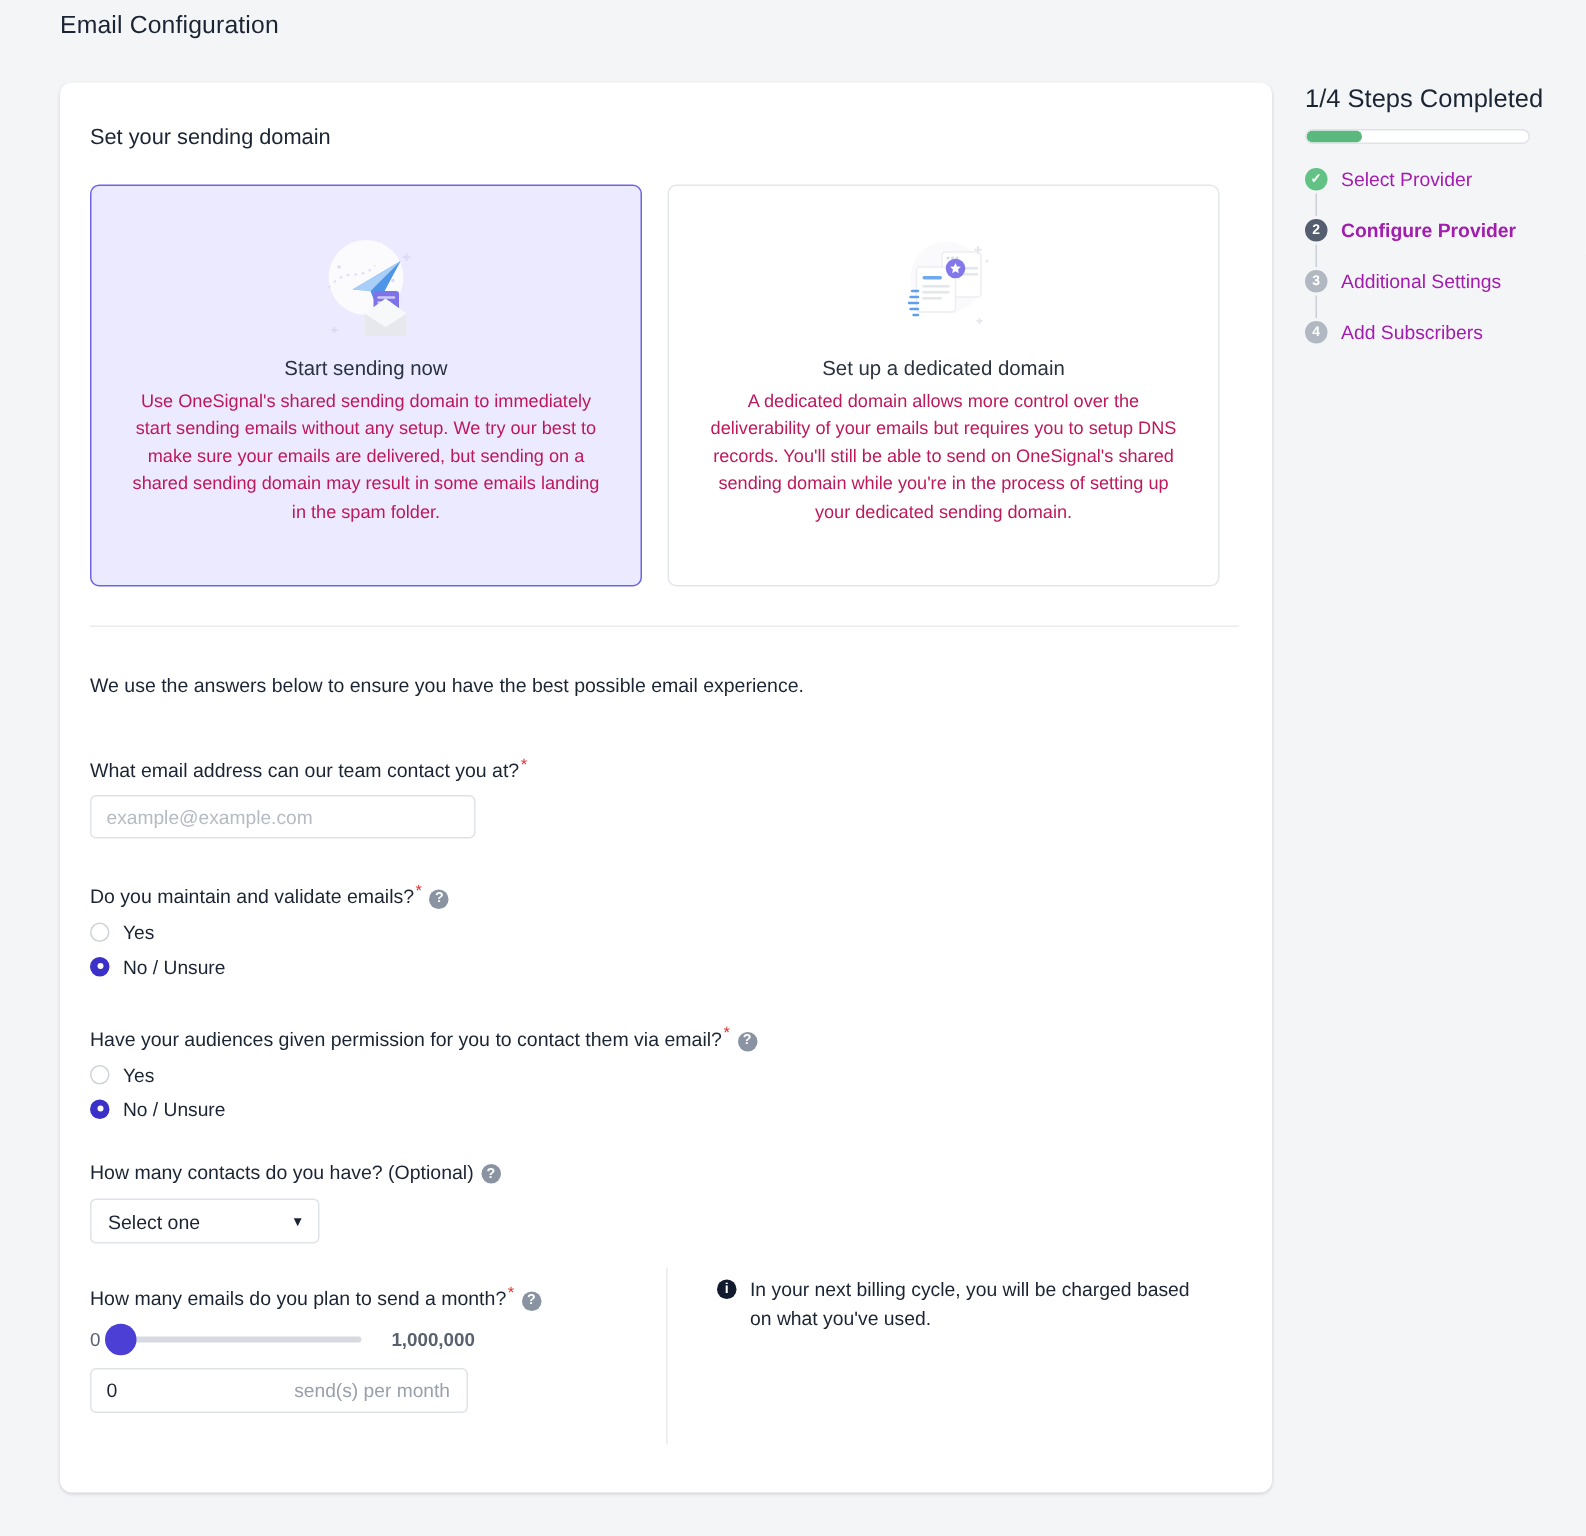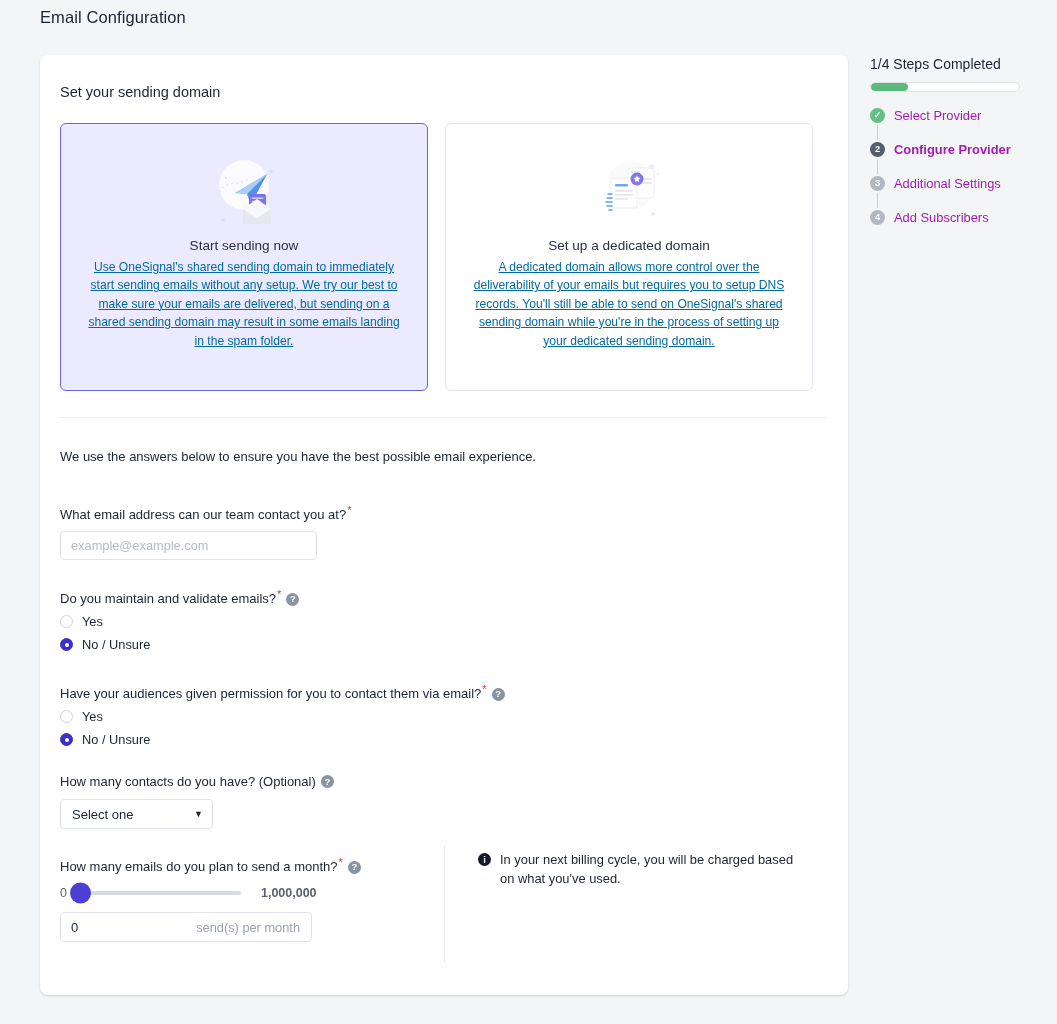--- a/index.html
+++ b/index.html
@@ -44,21 +44,21 @@
     cursor: pointer;
   }
   .opt-card.selected { background: #eceaff; border: 1px solid #6f64e0; }
   .opt-illus { height: 84px; display:flex; align-items:center; justify-content:center; }
   .opt-title {
     margin-top: 4px;
     font-size: 13.6px; color: #2a3240; font-weight: 400; text-align: center;
   }
   .opt-desc {
     margin-top: 5px;
-    font-size: 12.1px; line-height: 1.52; color: #0369a1; text-align: center; text-decoration: underline;
+    font-size: 12.1px; line-height: 1.52; color: #be185d; text-align: center;
   }
 
   
   .hr {
     position: absolute; left: 20px; top: 362px;
     width: 766px; height: 1px; background: #e9ebee;
   }
 
   
   .intro {
@@ -162,21 +162,21 @@
     flex: none; margin-top: 2px;
     width: 13px; height: 13px; border-radius: 50%;
     background: #111a2e; color: #fff;
     font-size: 9.5px; font-weight: bold;
     display: flex; align-items: center; justify-content: center; line-height: 1;
   }
   .info-text { font-size: 12.9px; line-height: 1.45; color: #1b2432; }
 
   
   .rail { position: absolute; left: 870px; top: 56px; width: 175px; }
-  .rail-title { font-size: 14px; color: #1b2432; }
+  .rail-title { font-size: 17px; color: #1b2432; }
   .progress-outer {
     margin-top: 10px; width: 150px; height: 10px;
     border-radius: 6px; background: #ffffff; border: 1px solid #dfe2e7;
     overflow: hidden;
   }
   .progress-fill { height: 100%; background: #5bb97e; border-radius: 6px; }
 
   .steps { margin-top: 16px; }
   .step { display: flex; align-items: center; cursor: pointer; }
   .step-badge {

